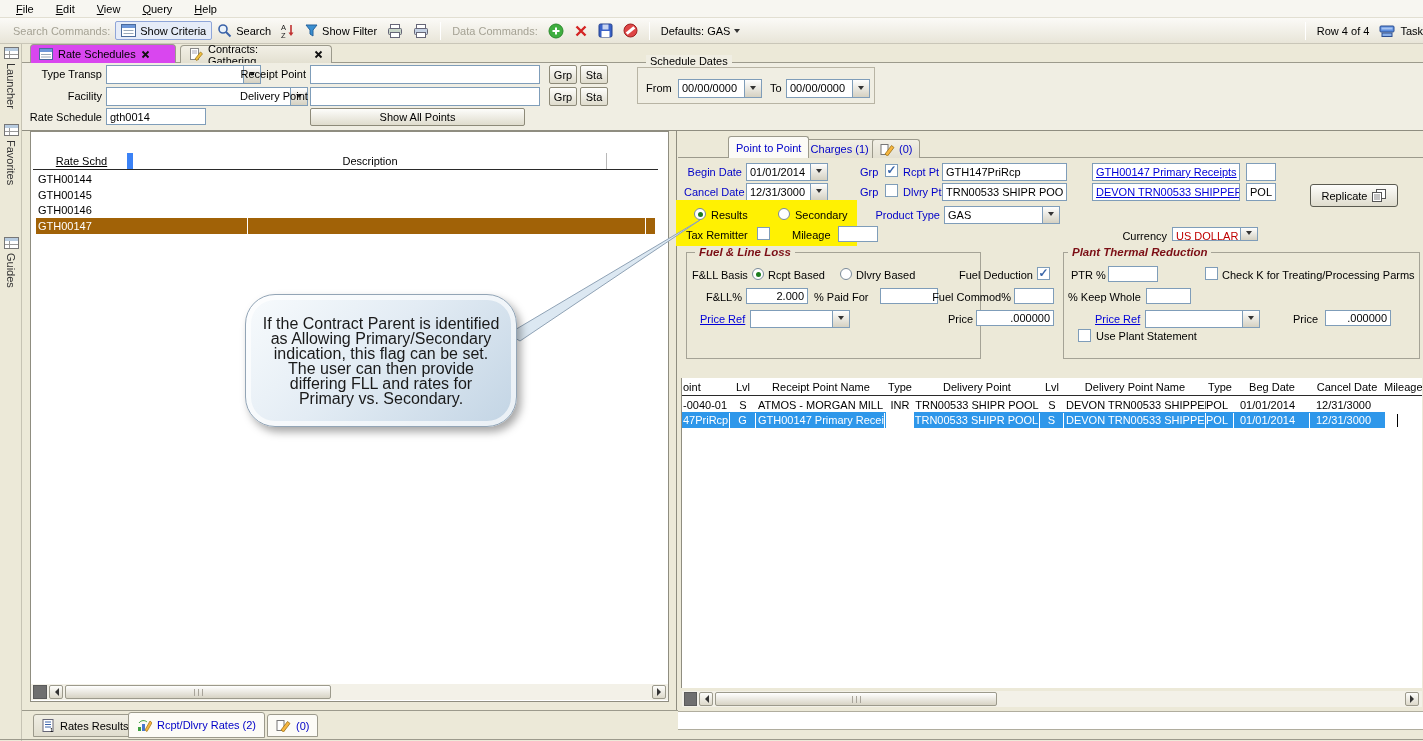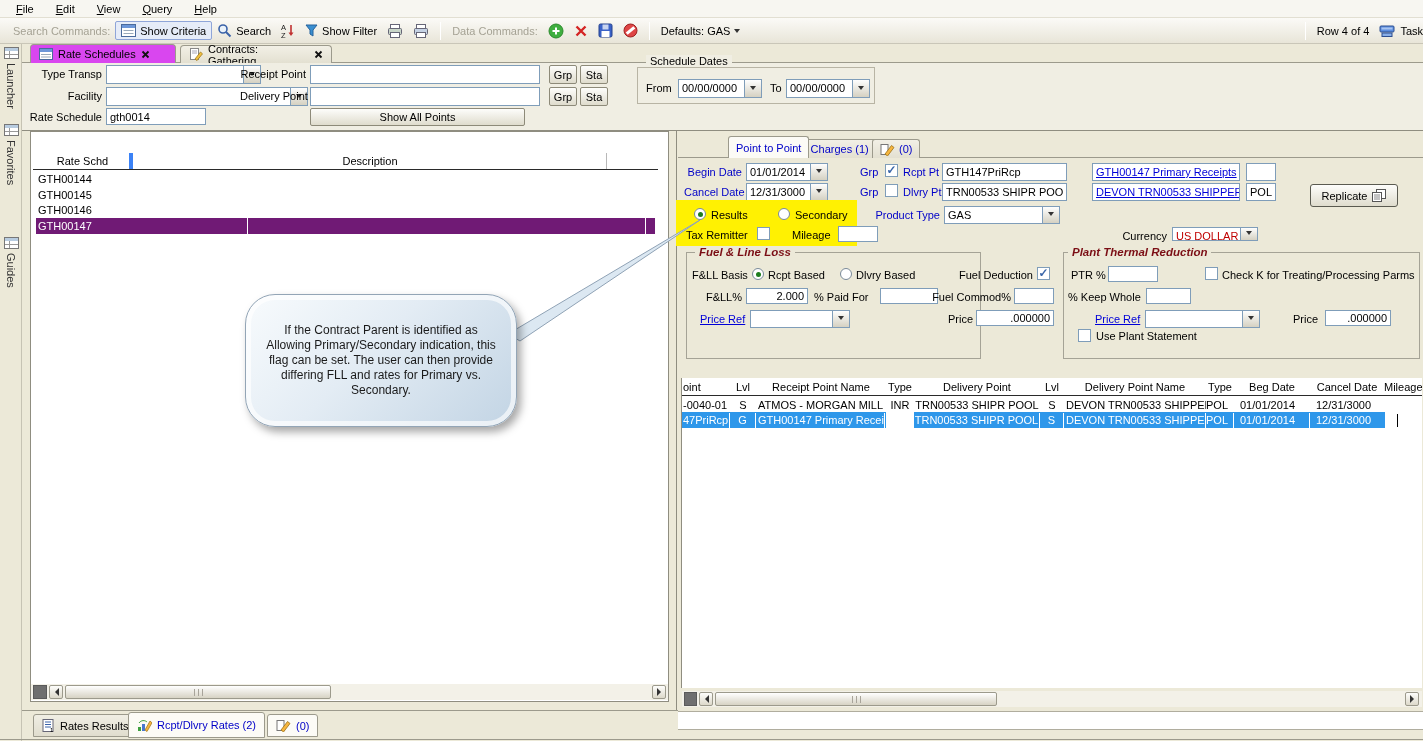--- a/index.html
+++ b/index.html
@@ -46,21 +46,21 @@
 
   
   #sidebar { position:absolute; left:0; top:44px; width:22px; height:697px; background:#ECE9D8; border-right:1px solid #C6C3B4; }
   .side-item { position:absolute; left:0; width:22px; display:flex; flex-direction:column; align-items:center; gap:4px; cursor:pointer; }
   .vtext { writing-mode:vertical-rl; font-size:11px; color:#333; }
 
   
   #left-white { position:absolute; left:30px; top:131px; width:639px; height:571px; background:#fff; border:1px solid #8F8D80; }
   .lt-h { position:absolute; top:153px; height:16px; line-height:16px; text-align:center; font-size:11px; }
   .lt-row { position:absolute; left:36px; width:619px; height:16px; line-height:16px; font-size:11px; white-space:nowrap; cursor:default; }
-  .lt-row.sel { background:#701a75; color:#fff; }
+  .lt-row.sel { background:#a16207; color:#fff; }
 
   
   .sb-track { position:absolute; background:#F3F1E8; }
   .sb-corner { position:absolute; background:#6F6F6F; border:1px solid #5A5A5A; }
   .sb-btn { position:absolute; background:linear-gradient(#FDFDFB,#DDD9CA); border:1px solid #9C9A8C; border-radius:2px; display:flex; align-items:center; justify-content:center; cursor:pointer; }
   .sb-thumb { position:absolute; background:linear-gradient(#FFFFFF,#D7D3C4); border:1px solid #9C9A8C; border-radius:2px; cursor:pointer; display:flex; align-items:center; justify-content:center; }
   .grip { width:9px; height:7px; border-left:1px solid #A8A49A; border-right:1px solid #A8A49A; }
   .grip i { display:block; width:1px; height:7px; background:#A8A49A; margin:0 auto; }
   .tri-l { width:0; height:0; border:4px solid transparent; border-right:4px solid #333; margin-left:-3px; }
   .tri-r { width:0; height:0; border:4px solid transparent; border-left:4px solid #333; margin-right:-3px; }
@@ -78,21 +78,21 @@
   .wsep { border-right:1px solid #fff; }
 
   
   .btab { position:absolute; display:flex; align-items:center; gap:5px; padding:0 8px; border:1px solid #9C9A8C; border-radius:3px 3px 0 0; font-size:11px; cursor:pointer; }
 
   
   #callout { position:absolute; left:245px; top:294px; width:272px; height:133px; border:1px solid #93A5B6; border-radius:30px;
              background:linear-gradient(135deg,#F8FBFD 0%,#E3ECF4 45%,#C2D4E4 100%);
              box-shadow:4px 5px 8px rgba(0,0,0,0.35), inset 0 0 0 5px rgba(255,255,255,0.65);
              display:flex; align-items:center; justify-content:center; z-index:60; }
-  #callout .txtc { width:238px; text-align:center; font-size:12px; line-height:15px; color:#1A1A1A; }
+  #callout .txtc { width:238px; text-align:center; font-size:16px; line-height:15px; color:#1A1A1A; }
   #callout-tail { position:absolute; left:500px; top:210px; z-index:59; }
 
   svg { display:block; }
 </style>
 </head>
 <body>
 
 <div id="app">
 
   <div id="menubar">
@@ -289,21 +289,21 @@
     <svg width="15" height="12">
         <rect x="0.5" y="0.5" width="14" height="11" fill="#fff" stroke="#777"></rect>
         <rect x="1" y="1" width="13" height="3" fill="#B8CCE0"></rect>
         <line x1="5.5" y1="4" x2="5.5" y2="11" stroke="#999"></line>
         <line x1="1" y1="7.5" x2="14" y2="7.5" stroke="#999"></line>
       </svg>
     <span class="vtext">Guides</span>
   </div>
 
   <div id="left-white"></div>
-  <div class="lt-h" style="left:36px; width:97px; border-right:4px solid #3b82f6;">Rate Schd</div>
+  <div class="lt-h" style="left:36px; width:97px; border-right:6px solid #3b82f6;text-decoration:underline;">Rate Schd</div>
   <div class="lt-h" style="left:134px; width:473px; border-right:1px solid #B8B8B8;">Description</div>
   <div class="lt-h" style="left:607px; width:48px;"></div>
   <div class="abs" style="left:33px; top:169px; width:625px; height:1px; background:#2A2A2A;"></div>
 
   <div class="lt-row" style="top:171px;"><span style="padding-left:2px;">GTH00144</span></div>
   <div class="lt-row" style="top:187px;"><span style="padding-left:2px;">GTH00145</span></div>
   <div class="lt-row" style="top:202px;"><span style="padding-left:2px;">GTH00146</span></div>
   <div class="lt-row sel" style="top:218px;"><span style="padding-left:2px;">GTH00147</span></div>
   <div class="abs" style="left:247px; top:218px; width:1px; height:16px; background:#fff;"></div>
   <div class="abs" style="left:645px; top:218px; width:1px; height:16px; background:#fff;"></div>

